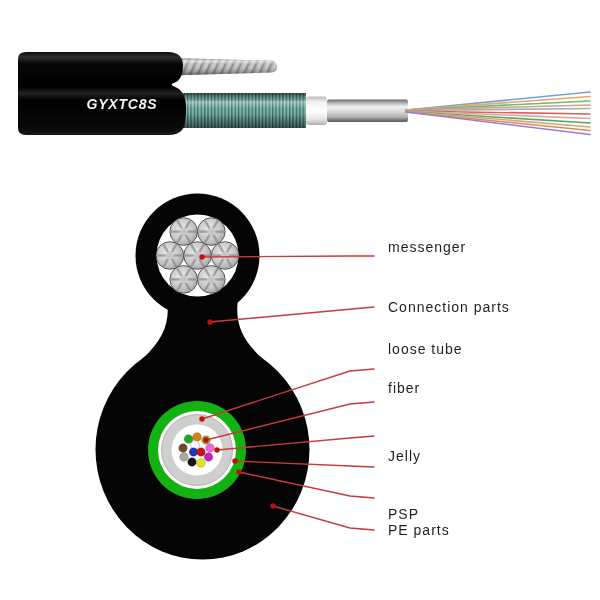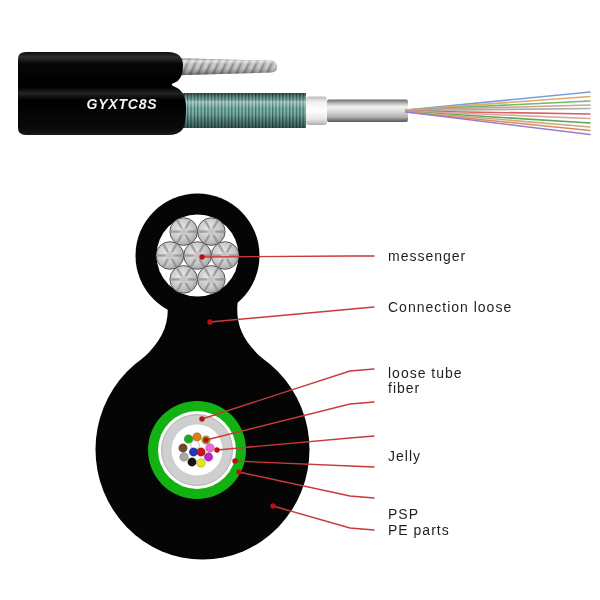--- a/index.html
+++ b/index.html
@@ -198,20 +198,20 @@
         <circle cx="202" cy="419" r="2.7"></circle>
         <circle cx="206" cy="440" r="2.7"></circle>
         <circle cx="217" cy="450" r="2.7"></circle>
         <circle cx="235" cy="461" r="2.7"></circle>
         <circle cx="239" cy="472" r="2.7"></circle>
         <circle cx="273" cy="506" r="2.7"></circle>
       </g>
     </g>
   </svg>
 
-  <div class="callout" style="top:247px">messenger</div>
-  <div class="callout" style="top:298px">Connection loose</div>
-  <div class="callout" style="top:364px">loose tube</div>
+  <div class="callout" style="top:238px">messenger</div>
+  <div class="callout" style="top:298px">Connection parts</div>
+  <div class="callout" style="top:340px">loose tube</div>
   <div class="callout" style="top:379px">fiber</div>
   <div class="callout" style="top:447px">Jelly</div>
   <div class="callout" style="top:505px">PSP</div>
   <div class="callout" style="top:521px">PE parts</div>
 </div>
 
 </body></html>

